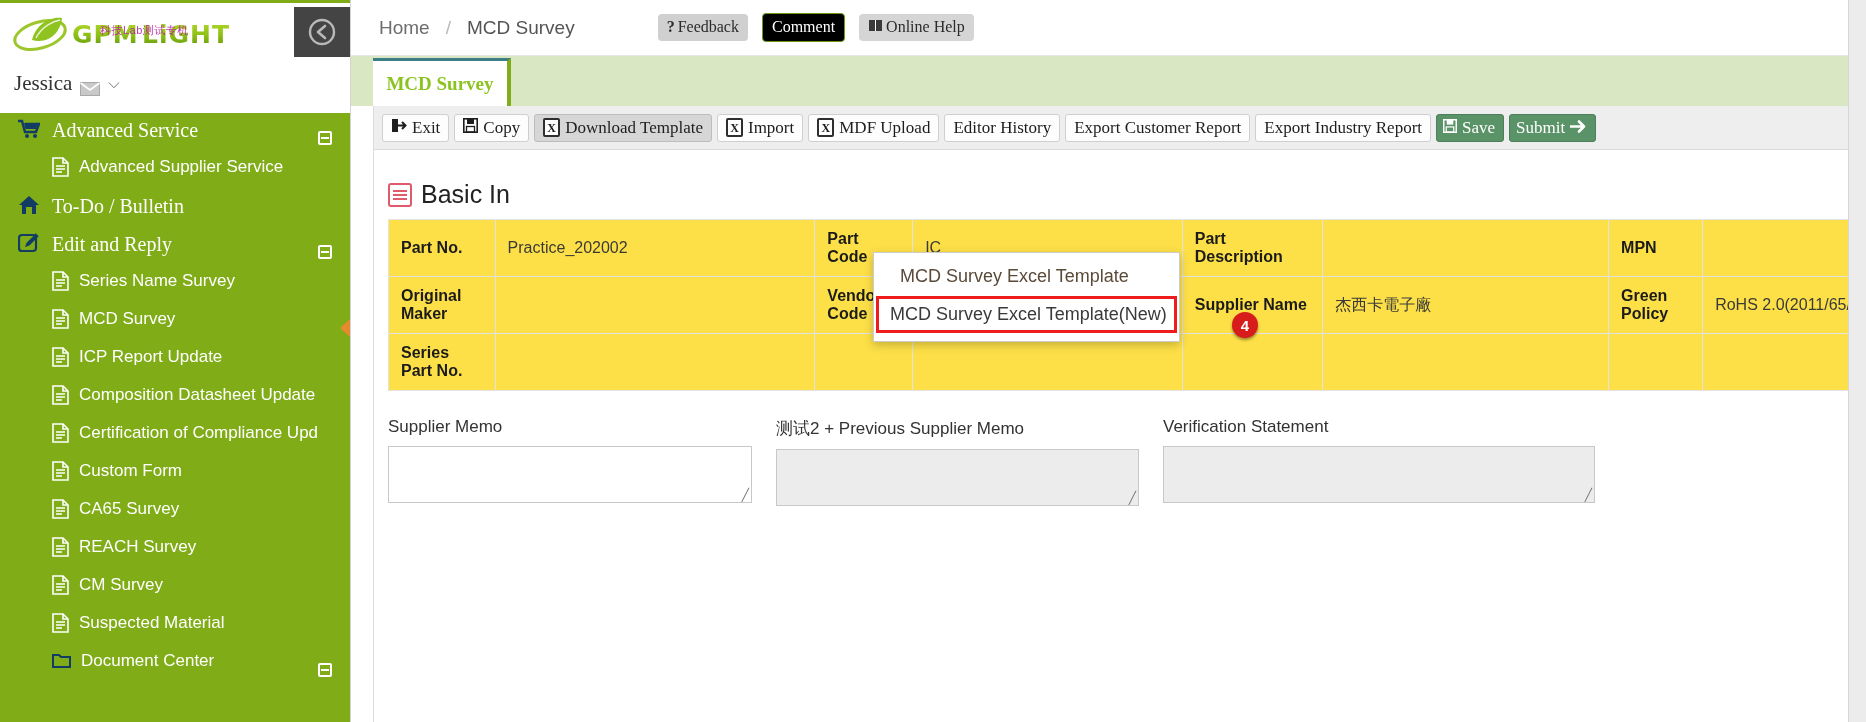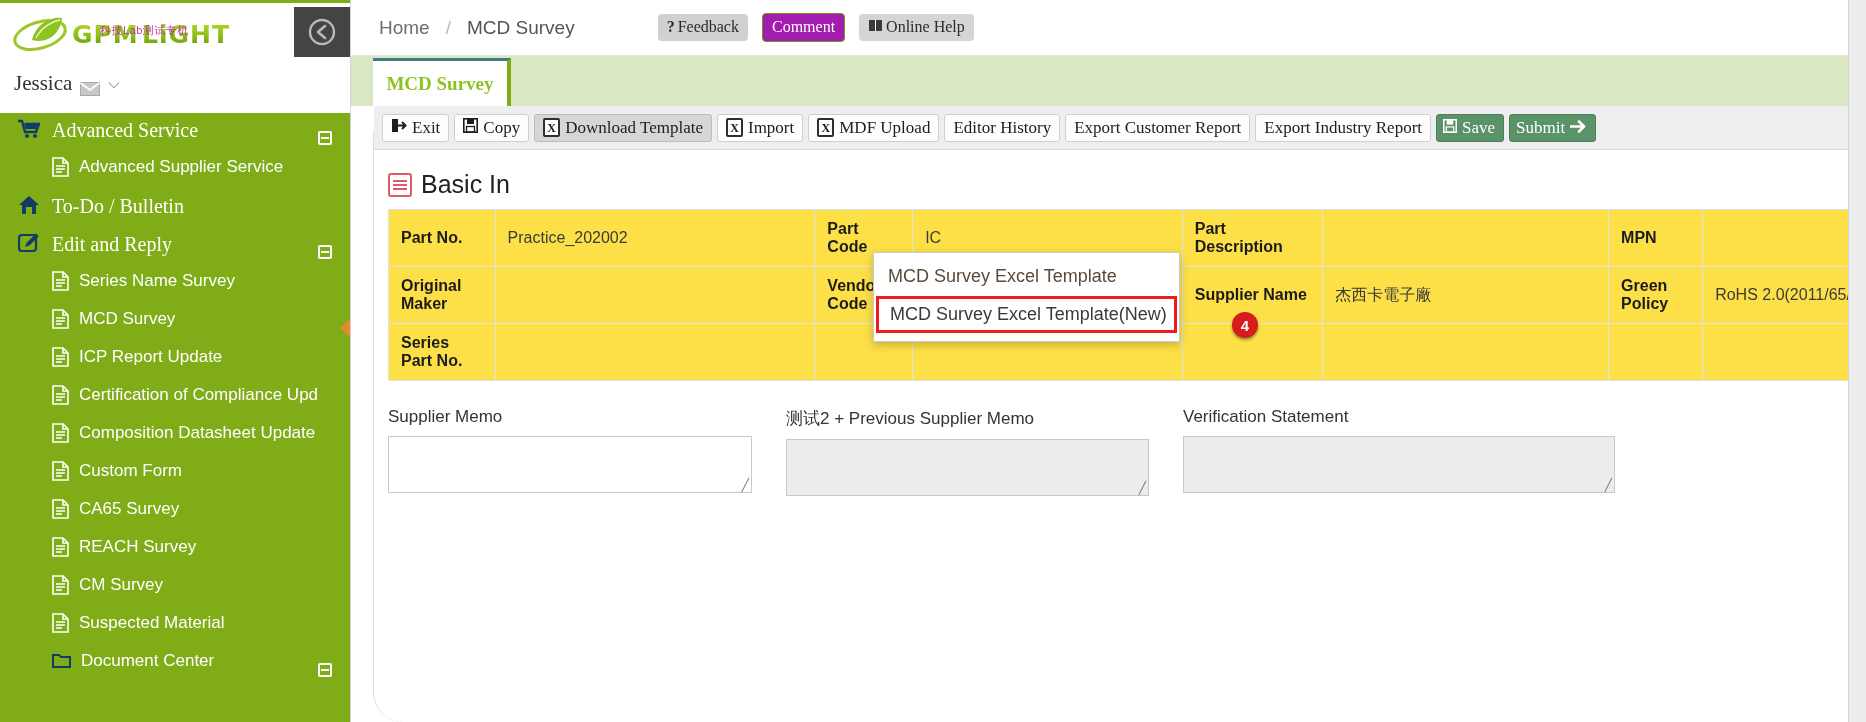--- a/index.html
+++ b/index.html
@@ -111,21 +111,21 @@
   .btn-top {
     font-family: "Liberation Serif", serif;
     font-size: 16px;
     padding: 4px 9px;
     border-radius: 4px;
     display: inline-flex; align-items: center; gap: 3px;
     cursor: pointer; line-height: 1.15;
   }
   .btn-feedback { background: #d0d0d0; color: #2b2b2b; }
   .btn-feedback b { font-weight: 700; }
-  .btn-comment { background: #a21caf; color: #ffffff; border: 1px solid #6f9a12; }
+  .btn-comment { background: #000000; color: #ffffff; border: 1px solid #6f9a12; }
   .btn-help { background: #d5d5d5; color: #2b2b2b; }
 
   .page-body { position: relative; height: 666px; background: #fff; }
   .tabstrip {
     height: 50px; background: #d9e7c3;
     display: flex; align-items: flex-end;
     padding-left: 22px;
     position: relative;
   }
   .tab {
@@ -135,21 +135,20 @@
     display: flex; align-items: center; justify-content: center;
     color: #8cc320; font-weight: bold; font-size: 19px;
     font-family: "Liberation Serif", serif;
     cursor: pointer;
   }
 
   .panel {
     position: absolute; left: 22px; right: 0; top: 50px; bottom: 0;
     background: #fff;
     border-left: 1px solid #dcdcdc;
-    border-radius: 30px;
   }
   .toolbar {
     background: #eeeeee; border-bottom: 1px solid #dcdcdc;
     height: 44px; display: flex; align-items: center; gap: 5px;
     padding: 0 8px;
   }
   .tb-btn {
     background: #fdfdfd; border: 1px solid #cfcfcf; border-radius: 3px;
     height: 28px; padding: 0 8px;
     display: inline-flex; align-items: center; gap: 5px;
@@ -160,21 +159,21 @@
   .tb-btn.green { background: #5a9368; border-color: #4d7f59; color: #fff; padding-left: 6px; }
   .xlsx-ico {
     width: 17px; height: 19px; border: 2px solid #2e2e2e; border-radius: 2px;
     display: inline-flex; align-items: center; justify-content: center;
     font-size: 12px; font-weight: bold; font-family: "Liberation Serif", serif;
     color: #1d1d1d; background: #fff; line-height: 1;
   }
 
   .section-head {
     display: flex; align-items: center; gap: 9px;
-    padding: 20px 0 10px 14px;
+    padding: 30px 0 10px 14px;
     font-size: 25px; color: #222;
     font-family: "Liberation Sans", sans-serif;
   }
   .list-ico {
     width: 24px; height: 24px; border: 2px solid #e05a6a; border-radius: 3px;
     display: inline-flex; flex-direction: column; justify-content: center; gap: 2px;
     padding: 0 3px;
   }
   .list-ico i { display: block; height: 2px; background: #e05a6a; }
 
@@ -185,21 +184,21 @@
   }
   table.basic td {
     border: 1px solid #e2e2e2; padding: 10px 12px;
     font-size: 16px; color: #3a3a3a; vertical-align: middle;
     font-family: "Liberation Sans", sans-serif;
     height: 54px;
   }
   table.basic td.lbl { font-weight: bold; color: #1b1b1b; }
   .link-green { color: #4a7fd4; }
 
-  .memos { display: flex; gap: 34px; padding: 26px 0 0 14px; }
+  .memos { display: flex; gap: 24px; padding: 26px 0 0 14px; }
   .memo-block { }
   .memo-label { font-size: 17px; color: #333; margin-bottom: 9px; }
   .memo-box {
     border: 1px solid #c8c8c8; background: #fff;
     width: 364px; height: 57px; position: relative;
   }
   .memo-box.readonly { background: #ececec; }
   .memo-box.wide { width: 363px; }
   .memo-box .grip {
     position: absolute; right: 2px; bottom: 1px;
@@ -224,21 +223,21 @@
 
   
   .dropdown {
     position: absolute; left: 522px; top: 196px;
     width: 307px; background: #fff;
     border: 1px solid #ccc; box-shadow: 0 3px 9px rgba(0,0,0,.22);
     z-index: 40; padding: 6px 0;
   }
   .dd-item {
     padding: 7px 14px; font-size: 18px; color: #5a4a3a;
-    font-family: "Liberation Sans", sans-serif; cursor: pointer; white-space: nowrap;
+    font-family: "Liberation Sans", sans-serif; cursor: pointer; white-space: nowrap; margin-left: 12px;
   }
   .dd-item.hl { border: 3px solid #ee1c1c; margin: 2px 2px; padding: 5px 11px; color: #3a3a3a; }
   .badge-step {
     position: absolute; left: 881px; top: 256px;
     width: 26px; height: 26px; border-radius: 50%;
     background: #d81b1b; color: #fff;
     display: flex; align-items: center; justify-content: center;
     font-size: 15px; font-weight: bold; z-index: 45;
     box-shadow: 0 2px 3px rgba(0,0,0,.4);
     font-family: "Liberation Sans", sans-serif;
@@ -375,32 +374,32 @@
       </div>
 
       <div class="nav-item child">
         <span class="ico">
             <svg width="17" height="20" viewBox="0 0 17 20">
               <path d="M1 1h10l5 5v13H1z" fill="none" stroke="#fff" stroke-width="1.6"></path>
               <path d="M11 1v5h5" fill="none" stroke="#fff" stroke-width="1.6"></path>
               <path d="M4 9h9M4 12h9M4 15h6" stroke="#fff" stroke-width="1.4"></path>
             </svg>
           </span>
+        <span class="nav-label">Composition Datasheet Update</span>
+      </div>
+
+      <div class="nav-item child">
+        <span class="ico">
+            <svg width="17" height="20" viewBox="0 0 17 20">
+              <path d="M1 1h10l5 5v13H1z" fill="none" stroke="#fff" stroke-width="1.6"></path>
+              <path d="M11 1v5h5" fill="none" stroke="#fff" stroke-width="1.6"></path>
+              <path d="M4 9h9M4 12h9M4 15h6" stroke="#fff" stroke-width="1.4"></path>
+            </svg>
+          </span>
         <span class="nav-label">Certification of Compliance Upd</span>
-      </div>
-
-      <div class="nav-item child">
-        <span class="ico">
-            <svg width="17" height="20" viewBox="0 0 17 20">
-              <path d="M1 1h10l5 5v13H1z" fill="none" stroke="#fff" stroke-width="1.6"></path>
-              <path d="M11 1v5h5" fill="none" stroke="#fff" stroke-width="1.6"></path>
-              <path d="M4 9h9M4 12h9M4 15h6" stroke="#fff" stroke-width="1.4"></path>
-            </svg>
-          </span>
-        <span class="nav-label">Composition Datasheet Update</span>
       </div>
 
       <div class="nav-item child">
         <span class="ico">
             <svg width="17" height="20" viewBox="0 0 17 20">
               <path d="M1 1h10l5 5v13H1z" fill="none" stroke="#fff" stroke-width="1.6"></path>
               <path d="M11 1v5h5" fill="none" stroke="#fff" stroke-width="1.6"></path>
               <path d="M4 9h9M4 12h9M4 15h6" stroke="#fff" stroke-width="1.4"></path>
             </svg>
           </span>

